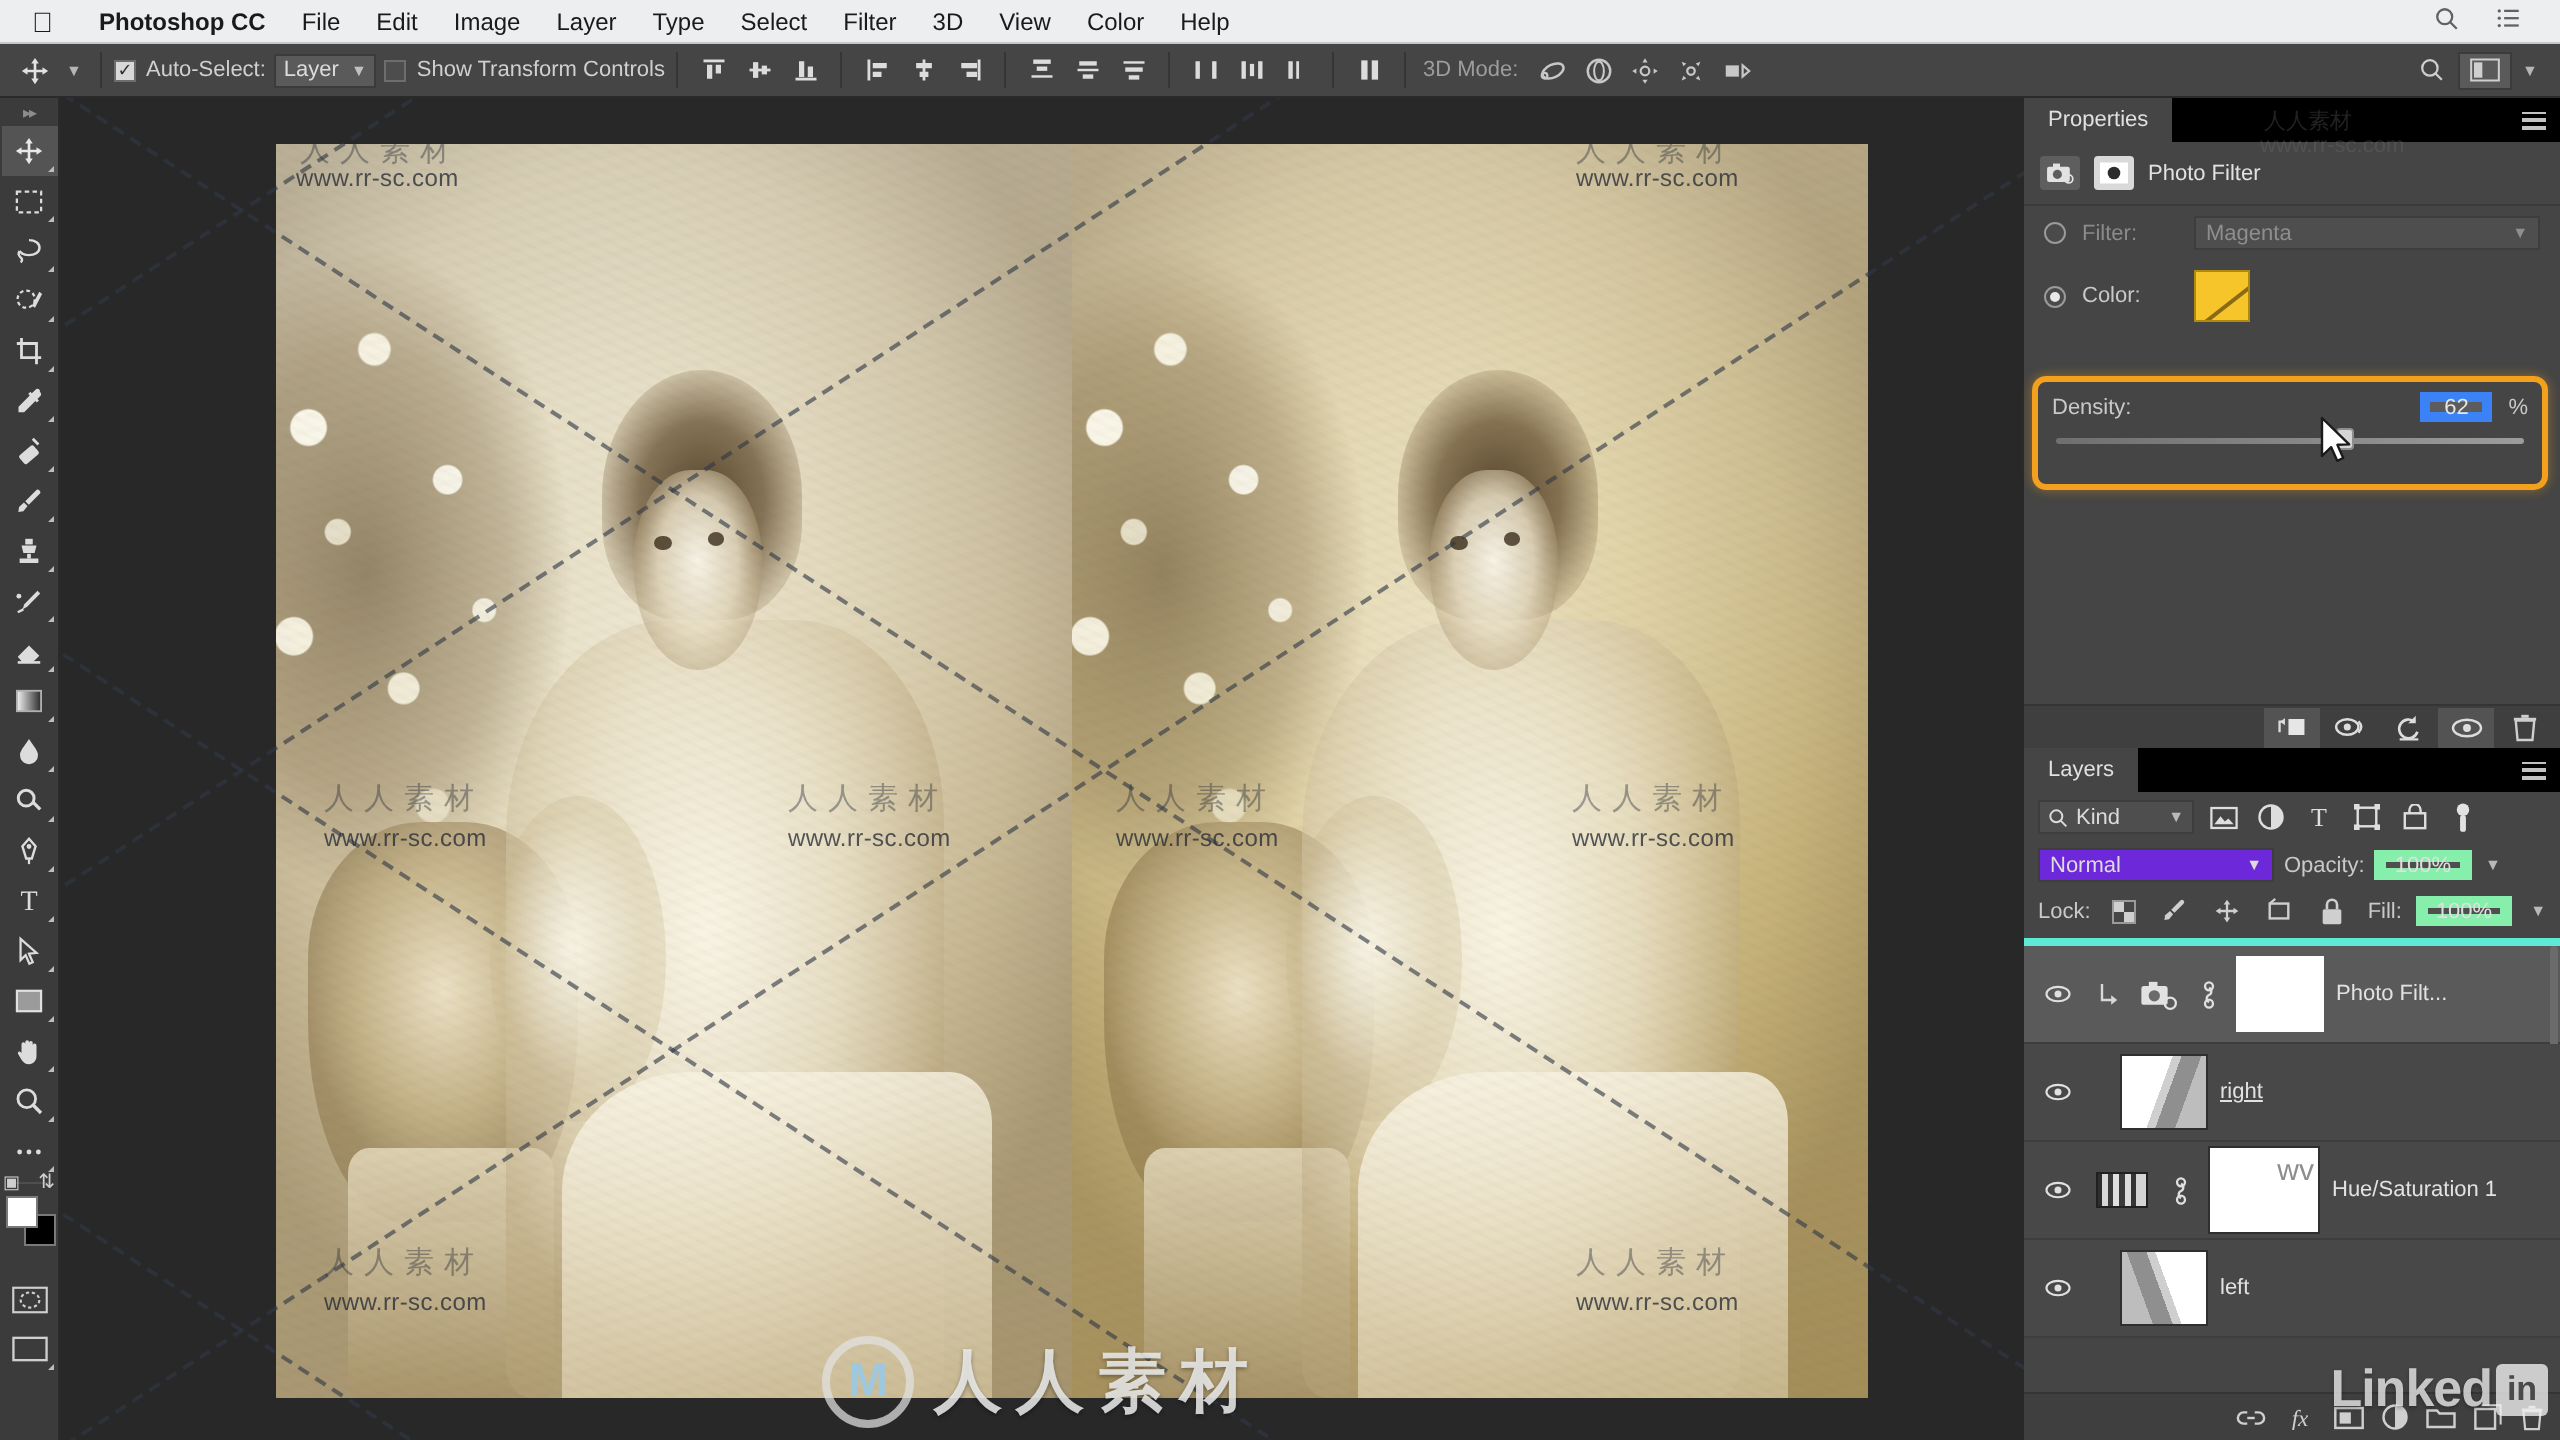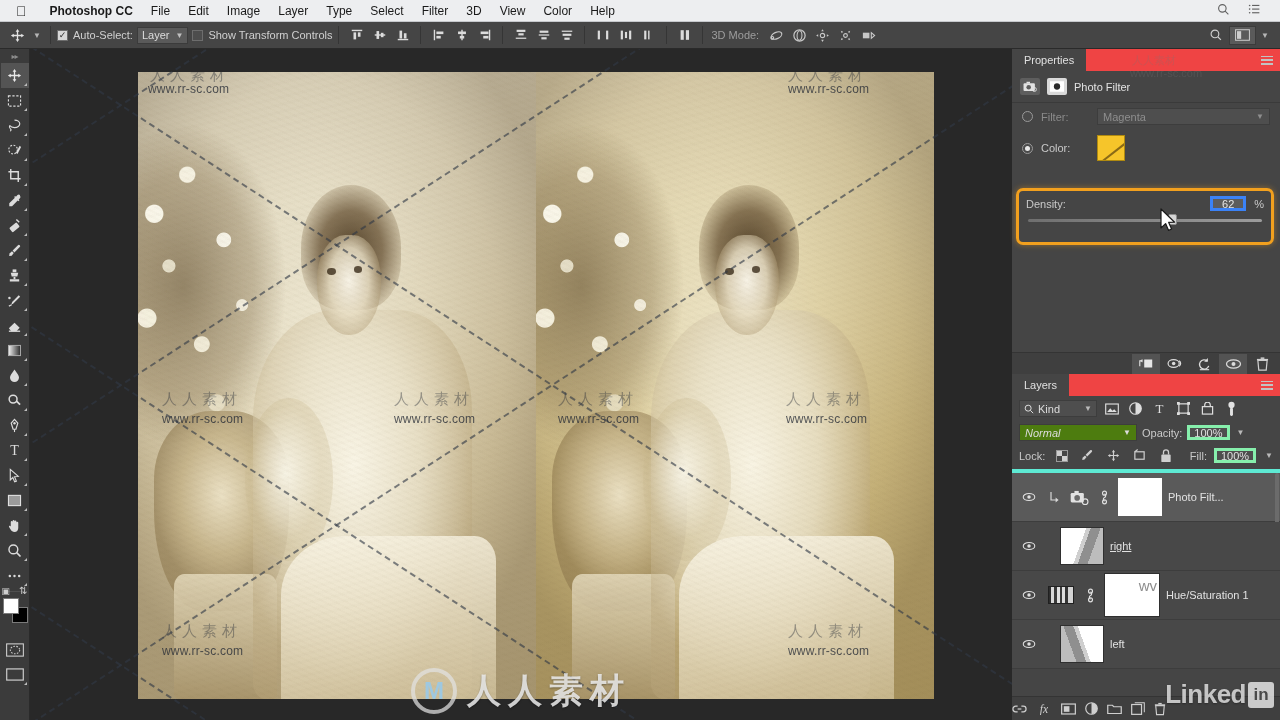--- a/index.html
+++ b/index.html
@@ -148,21 +148,21 @@
         display:flex; align-items:center; gap:10px; z-index:12; }
   .wm-center .ring { width:46px; height:46px; border-radius:50%;
         border:4px solid rgba(226,226,226,.72); display:flex; align-items:center;
         justify-content:center; color:#9ec8e0; font-size:24px; font-weight:bold; }
   .wm-center .cnbig { font-size:34px; font-weight:bold; color:rgba(236,236,236,.86);
         letter-spacing:7px; text-shadow:0 1px 2px rgba(0,0,0,.35); }
 
   
   .rightcol { position:absolute; left:1012px; top:49px; width:268px; height:671px;
               background:#3a3a3a; z-index:25; }
-  .pnl-tabs { height:22px; background:#ef4444; display:flex; align-items:stretch; position:relative;gap:36px; }
+  .pnl-tabs { height:22px; background:#000000; display:flex; align-items:stretch; position:relative;gap:36px; }
   .pnl-tab { background:#454545; color:#e0e0e0; font-size:11px; padding:0 12px;
              display:flex; align-items:center; }
   .pnl-menu { margin-left:auto; width:26px; display:flex; align-items:center; justify-content:center; }
   .burger { width:12px; height:9px; display:flex; flex-direction:column; justify-content:space-between; }
   .burger i { display:block; height:1.5px; background:#c2c2c2; }
   .props-body { background:#454545; padding:0; height:303px; position:relative; }
   .pf-head { display:flex; align-items:center; gap:7px; padding:7px 8px; }
   .pf-icon { width:20px; height:17px; background:#5e5e5e; border-radius:2px;
              display:flex; align-items:center; justify-content:center; }
   .pf-icon2 { width:20px; height:17px; background:#d9d9d9; border-radius:2px;
@@ -180,21 +180,21 @@
   .dd .cv { margin-left:auto; font-size:8px; }
   .colorsw { width:28px; height:26px; background:#f6c52a; border:1px solid #b08a10;
              position:relative; overflow:hidden; }
   .colorsw::after { content:""; position:absolute; left:-8px; top:50%; width:56px; height:1.6px;
              background:#8a6a16; transform:rotate(-38deg); }
   .densbox {
     position:absolute; left:4px; top:117px; width:258px; height:57px;
     border:3px solid #f2a01e; border-radius:7px; box-shadow:0 0 6px rgba(242,160,30,.45);
   }
   .dens-row { display:flex; align-items:center; padding:5px 7px 2px 7px; }
-  .dens-val { width:36px; height:15px; background:#5c5c5c; border:3px solid #3b82f6;
+  .dens-val { width:36px; height:15px; background:#5c5c5c; border:5px solid #3b82f6;
               color:#e6e6e6; font-size:11px; display:flex; align-items:center;
               justify-content:center; margin-left:auto; }
   .pct { font-size:11px; color:#c9c9c9; margin-left:8px; }
   .slider { position:relative; margin:3px 9px 0 9px; height:9px; }
   .strack { position:absolute; left:0; right:0; top:3px; height:3px;
             background:linear-gradient(90deg,#6f6f6f,#9c9c9c); border-radius:2px; }
   .sknob { position:absolute; top:-2px; width:9px; height:11px; background:#d5d5d5;
            border:1px solid #8e8e8e; border-radius:2px; }
   .chkrow { display:flex; align-items:center; padding:5px 9px 0 9px; gap:6px; }
   .chk { width:10px; height:10px; background:#4e4e4e; border:1px solid #7d7d7d; flex:none; }
@@ -204,25 +204,25 @@
   .pbtn { width:28px; height:20px; display:flex; align-items:center; justify-content:center; color:#cfcfcf; }
   .pbtn.hl { background:#535353; }
 
   .layers-body { background:#454545; height:324px; position:relative; }
   .filt-row { display:flex; align-items:center; gap:5px; padding:4px 7px; }
   .kind-dd { width:78px; height:17px; background:#4e4e4e; border:1px solid #3d3d3d;
              display:flex; align-items:center; gap:4px; padding:0 4px; font-size:11px; color:#dcdcdc; }
   .kind-dd .cv { margin-left:auto; font-size:8px; color:#b9b9b9; }
   .fi { width:19px; height:17px; display:flex; align-items:center; justify-content:center; color:#dedede; }
   .blend-row { display:flex; align-items:center; gap:5px; padding:3px 7px; }
-  .blend-dd { width:118px; height:17px; background:#4d7c0f; border:1px solid #3d3d3d;
-              display:flex; align-items:center; padding:0 5px; font-size:11px; color:#dcdcdc;font-style:italic; }
+  .blend-dd { width:118px; height:17px; background:#6d28d9; border:1px solid #3d3d3d;
+              display:flex; align-items:center; padding:0 5px; font-size:11px; color:#dcdcdc; }
   .blend-dd .cv { margin-left:auto; font-size:8px; }
   .minilabel { font-size:11px; color:#c9c9c9; }
-  .valbox { height:15px; background:#4e4e4e; border:3px solid #86efac; color:#e0e0e0;
+  .valbox { height:15px; background:#4e4e4e; border:6px solid #86efac; color:#e0e0e0;
             font-size:11px; padding:0 4px; display:flex; align-items:center;text-align:center; }
   .cvsmall { font-size:8px; color:#b9b9b9; padding-left:2px; }
   .lock-row { display:flex; align-items:center; gap:7px; padding:3px 7px 5px 7px; }
   .layer-list { border-top:4px solid #5eead4; }
   .lrow { height:49px; display:flex; align-items:center; gap:6px; padding:0 6px;
           border-bottom:1px solid #3d3d3d; background:#484848; position:relative; }
   .lrow.sel { background:#5a5a5a; }
   .eye-cell { width:22px; display:flex; align-items:center; justify-content:center; }
   .thumb { width:44px; height:38px; background:#fff; border:1px solid #2f2f2f; flex:none;
            position:relative; overflow:hidden; }
@@ -231,21 +231,21 @@
      background:linear-gradient(110deg,#ffffff 0 46%, #cfcfcf 46% 54%, #8f8f8f 54% 72%, #bdbdbd 72% 100%); }
   .thumb-img.flip { background:linear-gradient(250deg,#ffffff 0 46%, #cfcfcf 46% 54%, #8f8f8f 54% 72%, #bdbdbd 72% 100%); }
   .lname { font-size:11px; color:#e2e2e2; }
   .lname.ul { text-decoration:underline; }
   .small-ic { width:16px; display:flex; align-items:center; justify-content:center; color:#d8d8d8; }
   .grad-thumb { width:26px; height:18px; background:
       linear-gradient(90deg,#2e2e2e 0 8%, #d8d8d8 8% 20%, #3a3a3a 20% 32%, #e0e0e0 32% 44%,
                       #3a3a3a 44% 56%, #dcdcdc 56% 68%, #343434 68% 80%, #d4d4d4 80% 100%);
       border:1px solid #202020; }
   .lay-bottom { position:absolute; left:0; bottom:0; width:100%; height:24px; background:#3f3f3f;
-                display:flex; align-items:center; gap:9px; padding-right:8px;
+                display:flex; align-items:center; justify-content:flex-end; gap:9px; padding-right:8px;
                 border-top:1px solid #343434; }
   .lb-ic { color:#cfcfcf; display:flex; align-items:center; justify-content:center; }
   .linkedin-wm { position:absolute; right:6px; bottom:10px; display:flex; align-items:center;
                  gap:2px; z-index:5; }
   .li-text { font-size:26px; font-weight:bold; color:rgba(238,238,238,.78);
              letter-spacing:-.5px; text-shadow:0 1px 2px rgba(0,0,0,.3); }
   .li-box { width:26px; height:26px; background:rgba(238,238,238,.8); border-radius:3px;
             color:#4a4a4a; font-size:17px; font-weight:bold; display:flex;
             align-items:center; justify-content:center; }
   .scrollbar { position:absolute; right:1px; top:0; width:4px; height:64px;

